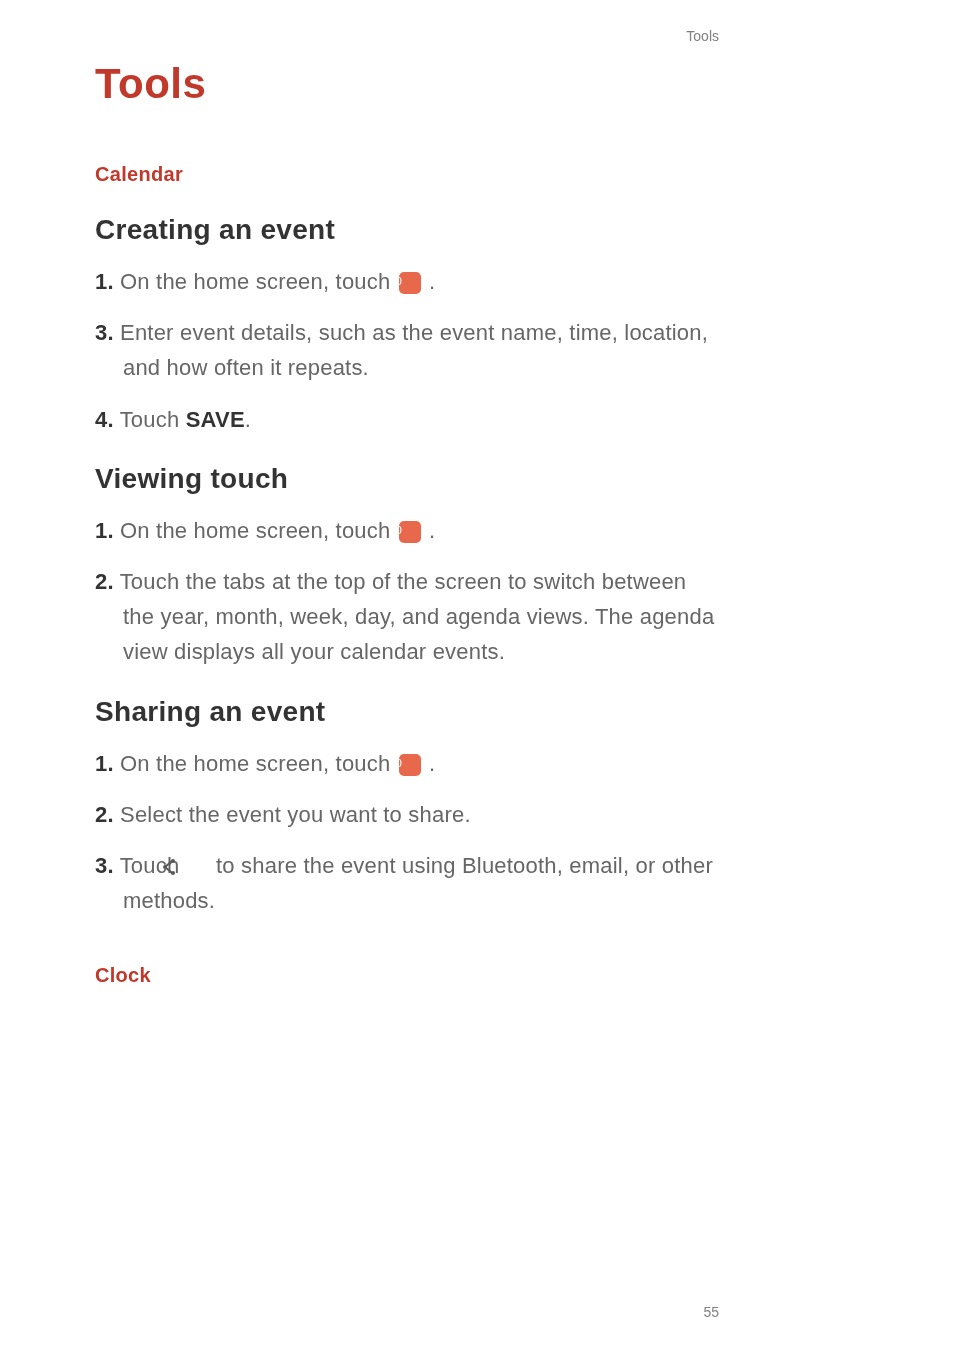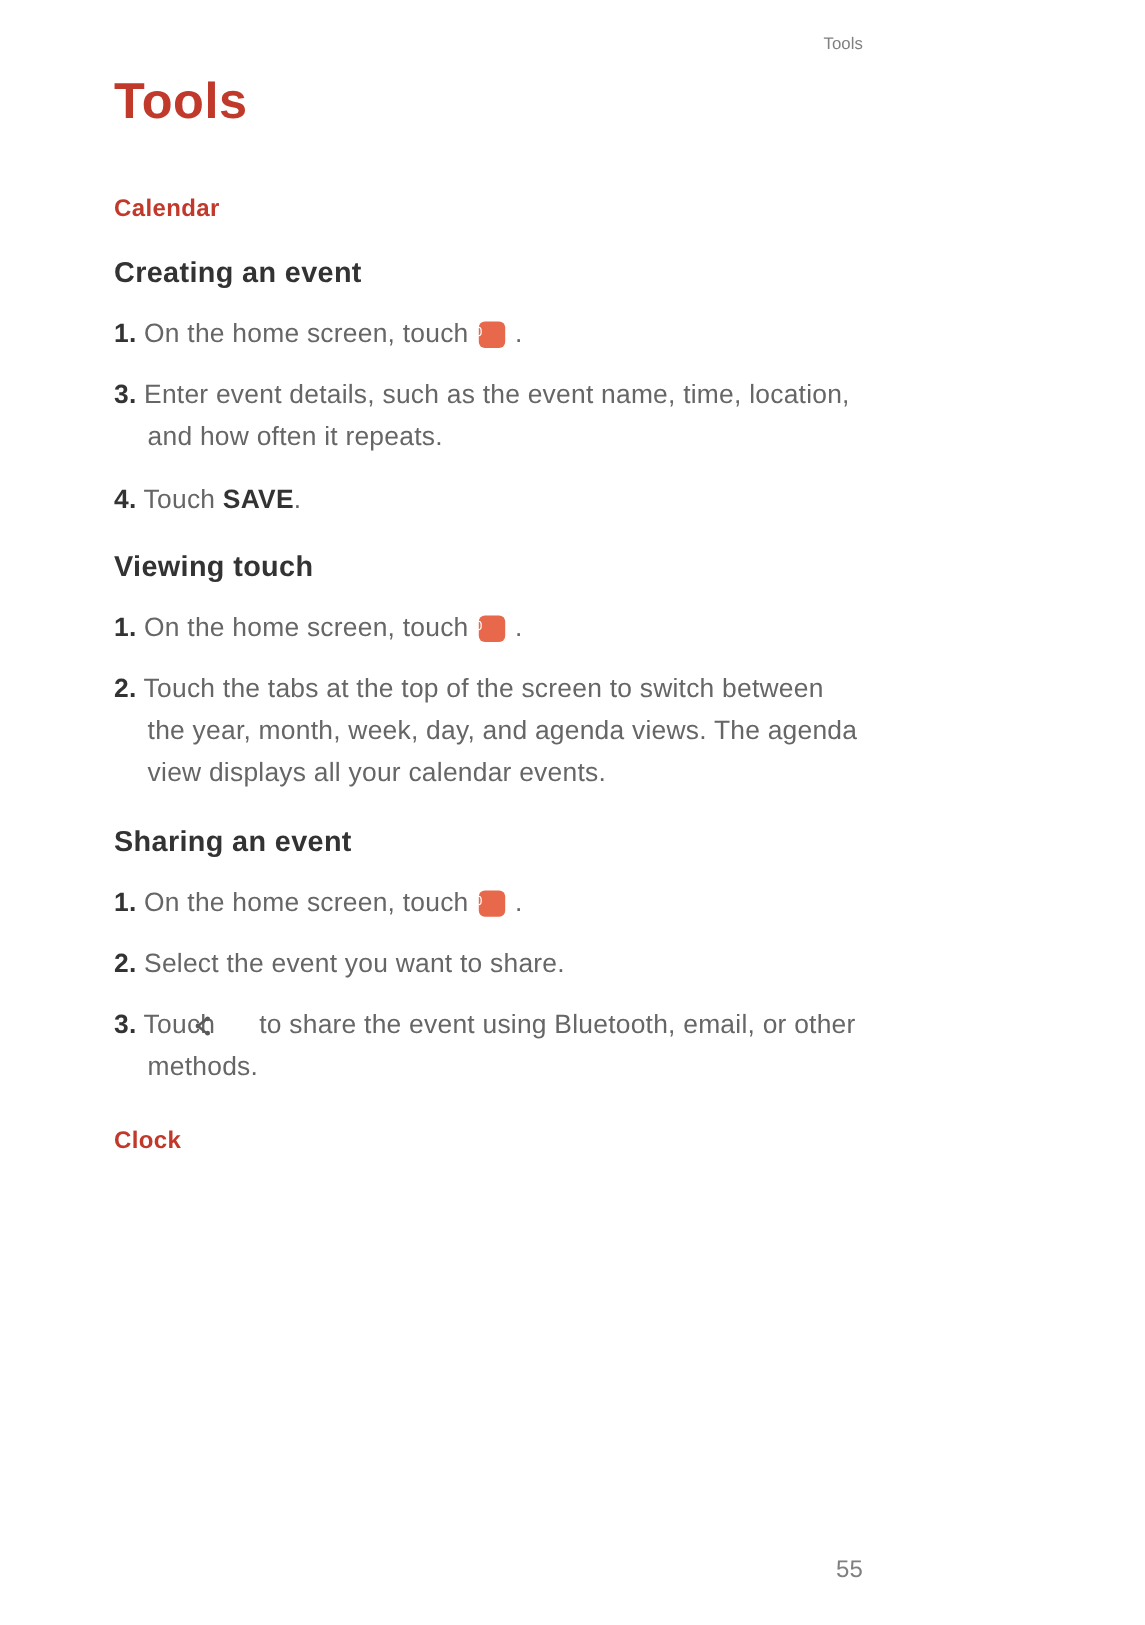--- a/index.html
+++ b/index.html
@@ -31,21 +31,21 @@
     margin: 30px 0 55px 0;
     letter-spacing: 0.5px;
   }
   h2.section {
     font-size: 20px;
     font-weight: 700;
     margin: 0 0 28px 0;
     letter-spacing: 0.3px;
   }
   h3.subsection {
-    font-size: 24px;
+    font-size: 28px;
     font-weight: 700;
     color: #333333;
     margin: 26px 0 18px 0;
     letter-spacing: 0.3px;
   }
   p.body {
     font-size: 18px;
     line-height: 1.75;
     color: #666666;
     margin: 0 0 16px 0;
@@ -71,21 +71,21 @@
   }
   .uistrong {
     font-weight: 700;
     color: #333333;
     text-align: center;
   }
   .page-number {
     position: absolute;
     bottom: 34px;
     right: 95px;
-    font-size: 20px;
+    font-size: 14px;
     color: #808080;
   }
   
   .icon {
     display: inline-block;
     vertical-align: -4px;
     margin: 0 2px;
   }
   .icon-cal {
     width: 22px;
@@ -191,18 +191,18 @@
           <polyline points="12,4 5,10 12,16" fill="none" stroke="#595959" stroke-width="2" stroke-linecap="round" stroke-linejoin="round"></polyline>
           <circle cx="13" cy="4" r="2" fill="#595959"></circle>
           <circle cx="5" cy="10" r="2" fill="#595959"></circle>
           <circle cx="13" cy="16" r="2" fill="#595959"></circle>
         </svg>
       </span>
       <span> to share the event using Bluetooth, email, or other methods.</span>
     </li>
   </ol>
 
-  <h2 class="section accent" style="margin-top:34px;">Clock</h2>
+  <h2 class="section accent" style="margin-top:46px;">Clock</h2>
 
 
   <div class="page-number">55</div>
 
 </div>
 
 </body></html>

